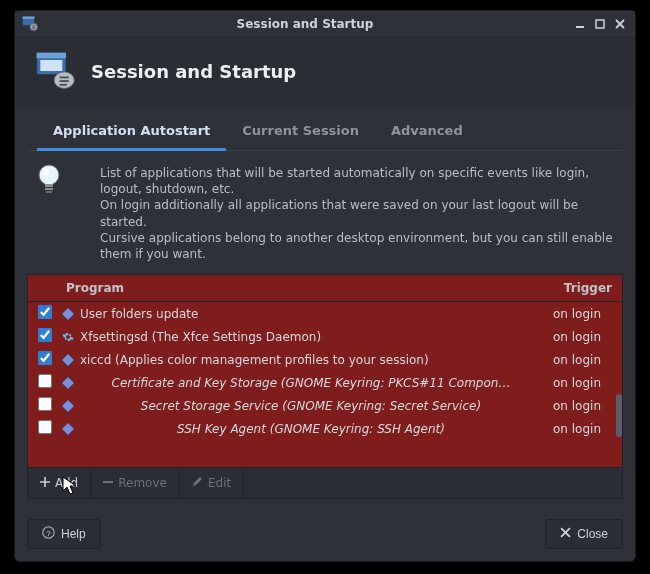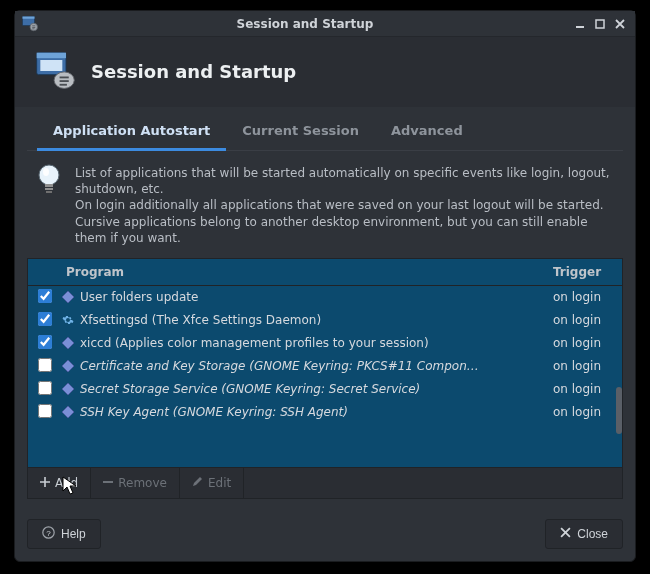--- a/index.html
+++ b/index.html
@@ -109,41 +109,41 @@
       padding: 14px 6px 12px 6px;
       color: #b9bec5;
       font-size: 12px;
       line-height: 1.35;
     }
     .note .bulb {
       width: 32px; height: 32px; flex: 0 0 32px;
       display: flex; align-items: flex-start; justify-content: center;
       margin-top: -2px;
     }
-    .note p { margin-bottom: 0; }
+    .note p { margin-bottom: 0; margin-left: 25px; }
 
     
     .list-wrap {
       border: 1px solid #202327;
-      background: #0c4a6e;
+      background: #7f1d1d;
       display: flex; flex-direction: column;
       flex: 1;
       min-height: 0;
     }
     .list-header {
       display: flex;
       padding: 6px 10px;
       color: #bfc4ca;
       font-weight: bold;
       font-size: 12px;
       border-bottom: 1px solid #202327;
     }
     .col-check { width: 22px; flex: 0 0 22px; }
     .col-prog { flex: 1; padding-left: 6px; }
-    .col-trig { width: 70px; flex: 0 0 70px; text-align: center; }
+    .col-trig { width: 70px; flex: 0 0 70px; text-align: right; }
     .list-rows {
       flex: 1;
       overflow-y: hidden;
       position: relative;
     }
     .row {
       display: flex;
       align-items: center;
       padding: 3px 10px;
       color: #d6d9de;
@@ -156,21 +156,21 @@
     .row .chk input { width: 14px; height: 14px; accent-color: #2d7ed6; }
     .row .rowicon {
       width: 16px; height: 16px; flex: 0 0 16px;
       margin-right: 4px;
       display: flex; align-items: center; justify-content: center;
     }
     .row .label {
       flex: 1;
       overflow: hidden; text-overflow: ellipsis; white-space: nowrap;
     }
-    .row .label.italic { font-style: italic; }
+    .row .label.italic { font-style: italic; text-align: center; }
     .row .trigger {
       width: 70px; flex: 0 0 70px;
       text-align: center;
       color: #d6d9de;
     }
     .scrollbar-v {
       position: absolute;
       right: 0; top: 0; bottom: 0;
       width: 6px;
       background: transparent;

